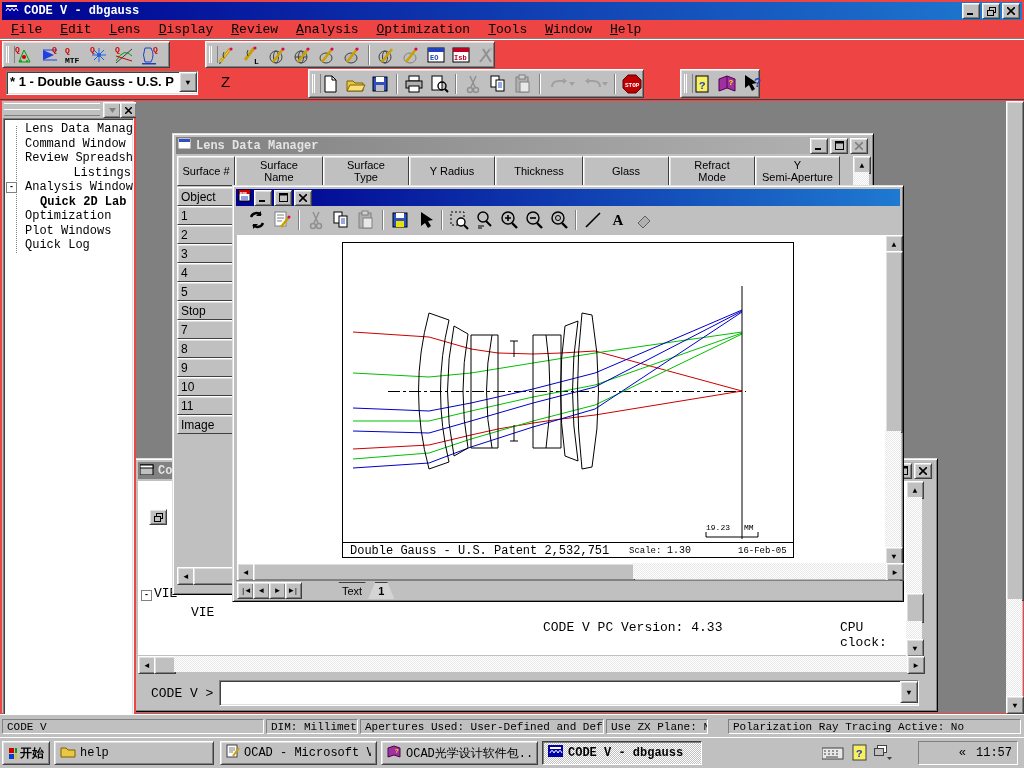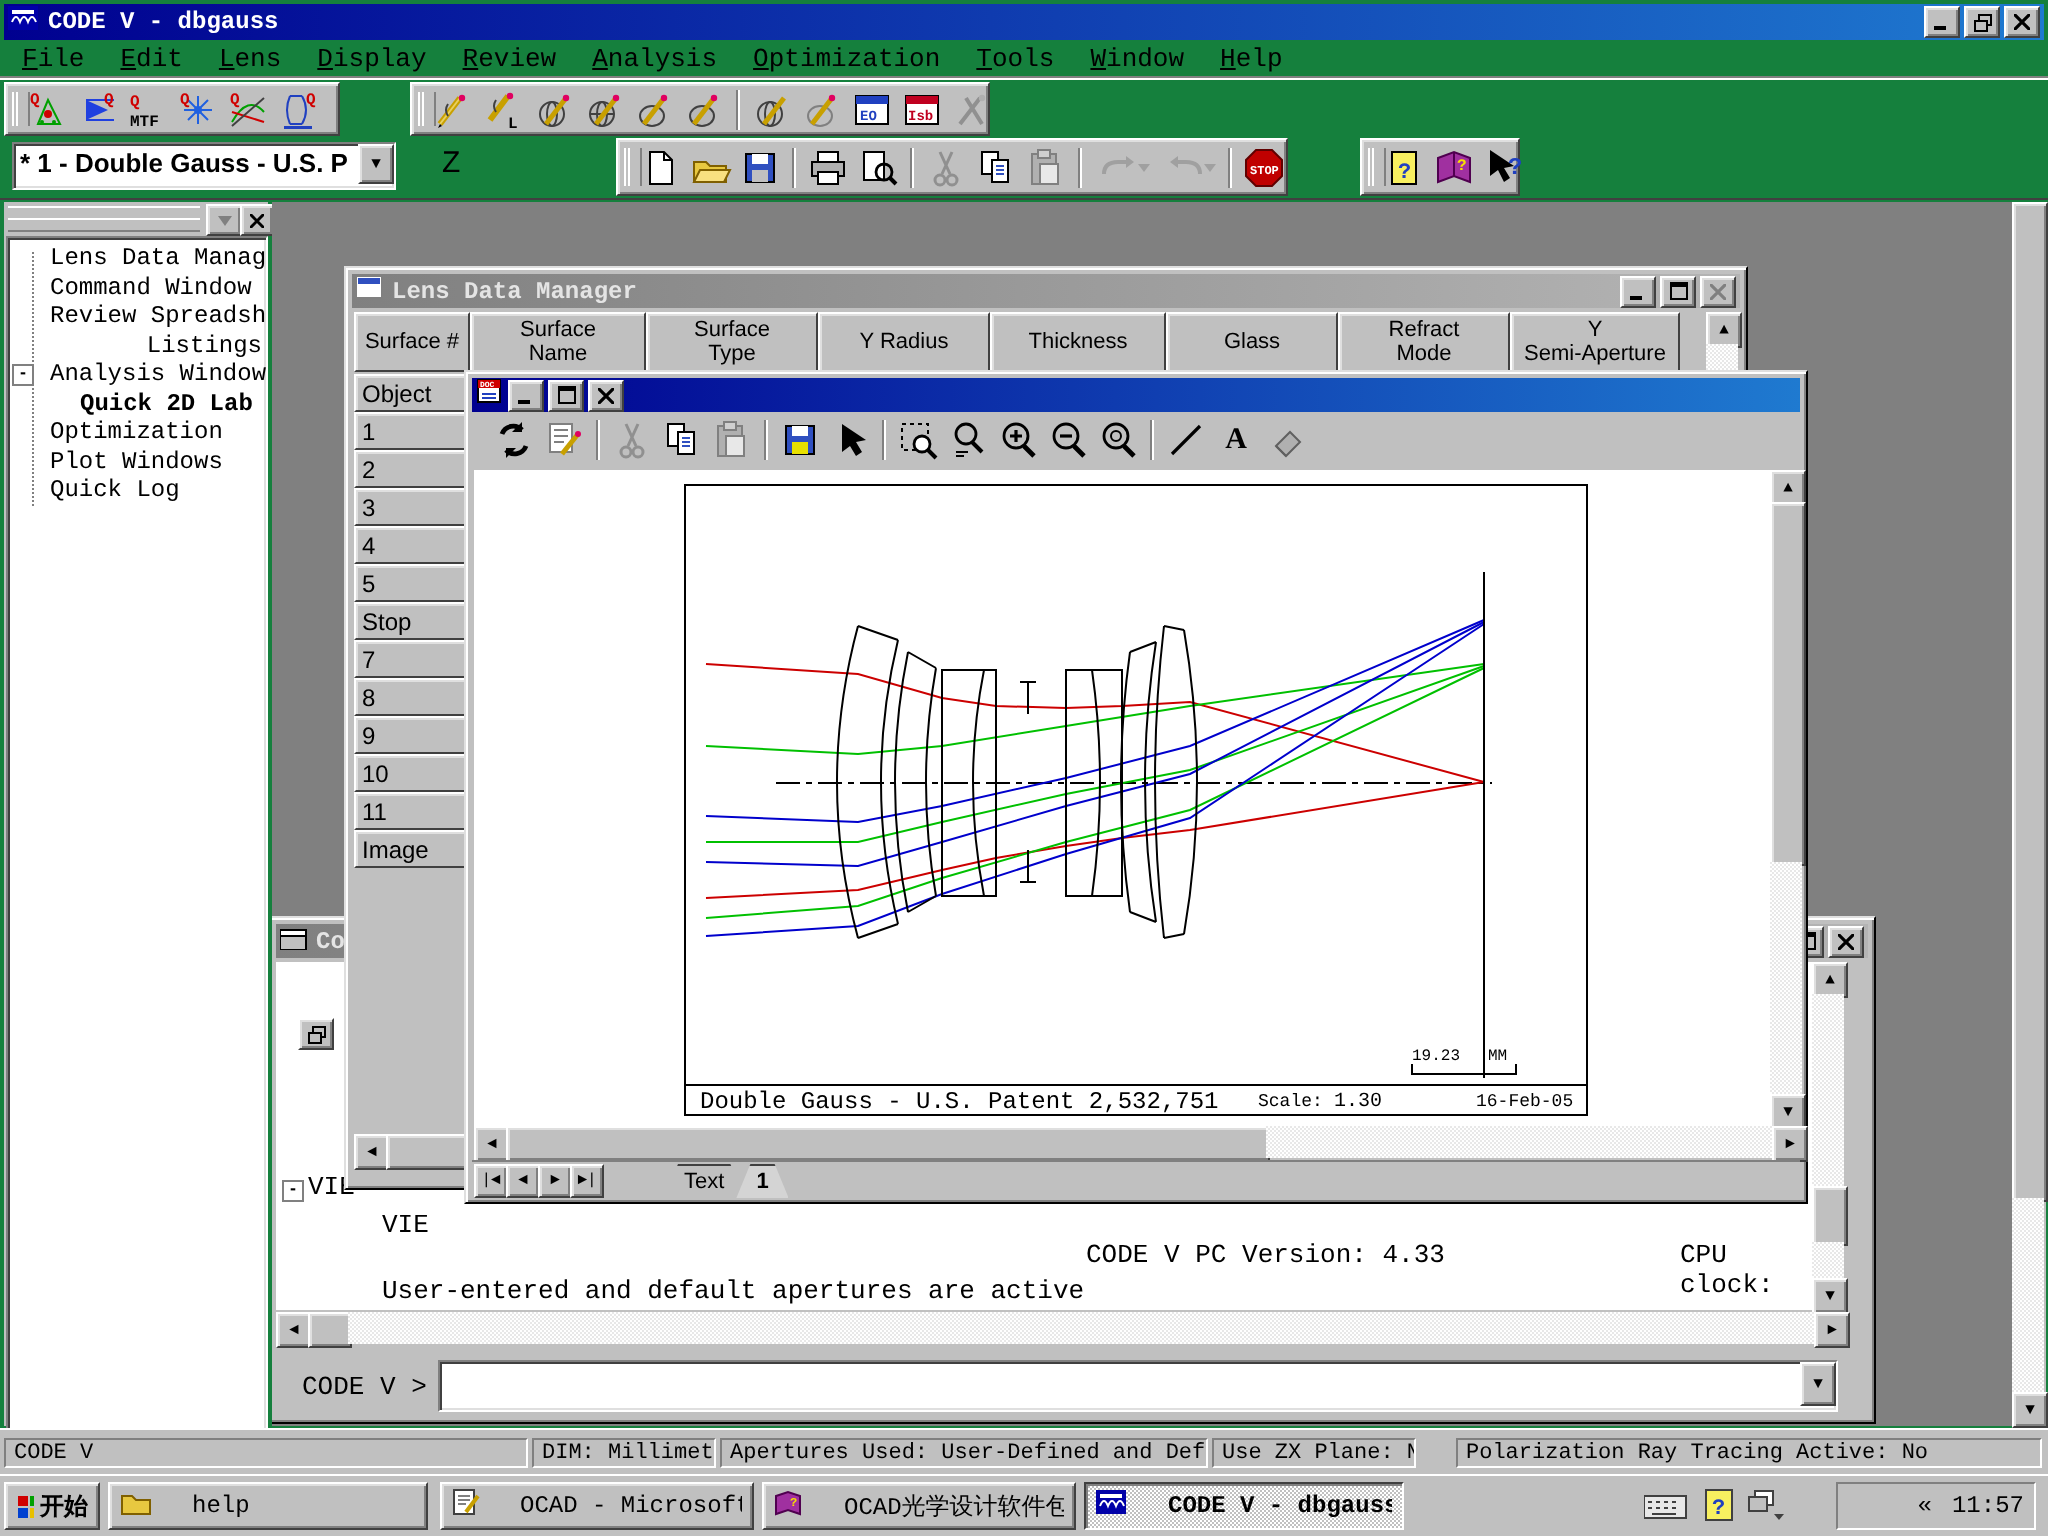--- a/index.html
+++ b/index.html
@@ -1,16 +1,16 @@
 <!DOCTYPE html>
 <html><head>
 <meta charset="utf-8">
 <style>
   html,body{margin:0;padding:0;background:#555}
-  #scr{position:relative;width:1024px;height:768px;background:#15803d;overflow:hidden;
+  #scr{position:relative;width:1024px;height:768px;background:#ef4444;overflow:hidden;
        font-family:"Liberation Mono",monospace;color:#000;cursor:default}
   .abs{position:absolute}
   
   .bv{border:1px solid;border-color:#dfdfdf #000 #000 #dfdfdf;box-shadow:inset 1px 1px 0 #fff,inset -1px -1px 0 #808080;background:#c0c0c0}
   .bv2{border:1px solid;border-color:#fff #404040 #404040 #fff;box-shadow:inset 1px 1px 0 #dfdfdf,inset -1px -1px 0 #808080;background:#c0c0c0}
   .sk{border:1px solid;border-color:#808080 #fff #fff #808080;box-shadow:inset 1px 1px 0 #404040,inset -1px -1px 0 #dfdfdf;background:#fff}
   .sk1{border:1px solid;border-color:#808080 #fff #fff #808080}
   .ck{background-color:#e8e8e8;background-image:linear-gradient(45deg,#fff 25%,transparent 25%,transparent 75%,#fff 75%),linear-gradient(45deg,#fff 25%,transparent 25%,transparent 75%,#fff 75%);background-size:2px 2px;background-position:0 0,1px 1px}
   
   .tbar{display:flex;align-items:center;padding:0 2px;height:18px;box-sizing:border-box}
@@ -40,21 +40,21 @@
       font:11px "Liberation Sans",sans-serif;display:flex;align-items:center;justify-content:center;text-align:center;white-space:pre-line}
   .rh{position:absolute;left:4px;width:58px;height:19px;background:#c0c0c0;border:1px solid;border-color:#fff #404040 #404040 #fff;box-shadow:inset 1px 1px 0 #dfdfdf;box-sizing:border-box;
       font:12px "Liberation Sans",sans-serif;display:flex;align-items:center;padding-left:3px}
   
   .tab{height:16px;padding:0 10px;margin-left:-4px;font:11px "Liberation Sans",sans-serif;line-height:16px;background:#c0c0c0;
        clip-path:polygon(7px 0,calc(100% - 7px) 0,100% 100%,0 100%);border-top:1px solid #404040}
   .tab.on{font-weight:bold;background:#d4d4d4}
   
   .sp{position:absolute;top:4px;height:15px;box-sizing:border-box;font:11px "Liberation Mono",monospace;line-height:15px;padding:0 4px;white-space:nowrap;overflow:hidden}
   
-  .tkb{position:absolute;top:3px;height:24px;box-sizing:border-box;display:flex;align-items:center;gap:20px;padding:0 5px;
+  .tkb{position:absolute;top:3px;height:24px;box-sizing:border-box;display:flex;align-items:center;gap:4px;padding:0 5px;
        font:12px "Liberation Mono",monospace;white-space:nowrap;overflow:hidden}
   .tkb.on{font-weight:bold;border-color:#404040 #fff #fff #404040;box-shadow:inset 1px 1px 0 #808080;background-image:linear-gradient(45deg,#fff 25%,transparent 25%,transparent 75%,#fff 75%),linear-gradient(45deg,#fff 25%,transparent 25%,transparent 75%,#fff 75%);background-size:2px 2px;background-position:0 0,1px 1px}
   u{text-decoration:underline}
 </style>
 </head>
 <body>
 
 <div id="scr">
 
   <div class="abs tbar tact" style="left:2px;top:2px;width:1020px">
@@ -395,21 +395,20 @@
             </svg>
           </span>
       </div>
 
       <div class="abs" style="left:3px;top:22px;width:768px;height:174px;background:#fff;overflow:hidden;font:13px 'Liberation Mono',monospace">
         <span class="abs" style="left:3px;top:109px;width:9px;height:9px;background:#fff;border:1px solid #808080;font:bold 9px 'Liberation Sans',sans-serif;line-height:7px;text-align:center">-</span>
         <span class="abs" style="left:16px;top:105px">VIE</span>
         <span class="abs" style="left:53px;top:124px">VIE</span>
         <span class="abs" style="left:405px;top:139px">CODE V PC   Version: 4.33</span>
         <span class="abs" style="left:702px;top:139px">CPU clock:</span>
-        <span class="abs" style="left:53px;top:157px">User-entered and default apertures are active</span>
 
         <span class="abs bv2 wbtn" style="left:9px;top:28px">
             <svg width="9" height="9">
               <rect x="2.5" y="0.5" width="6" height="5" fill="none" stroke="#000"></rect>
               <rect x="0.5" y="3.5" width="6" height="5" fill="#c0c0c0" stroke="#000"></rect>
             </svg>
           </span>
       </div>
 
       <div class="abs sb" style="left:771px;top:22px;width:17px;height:174px">

